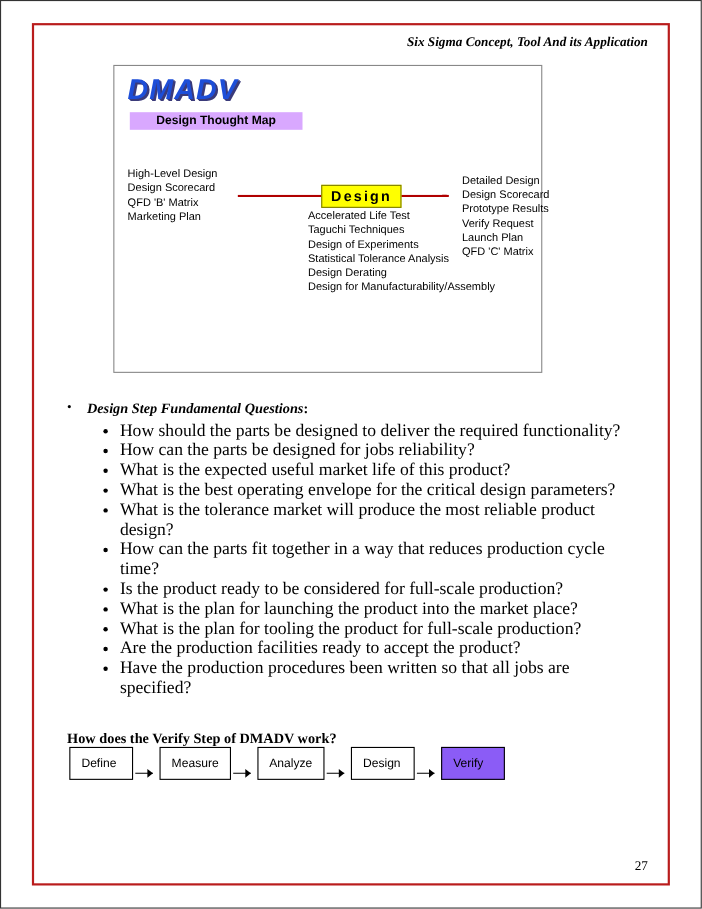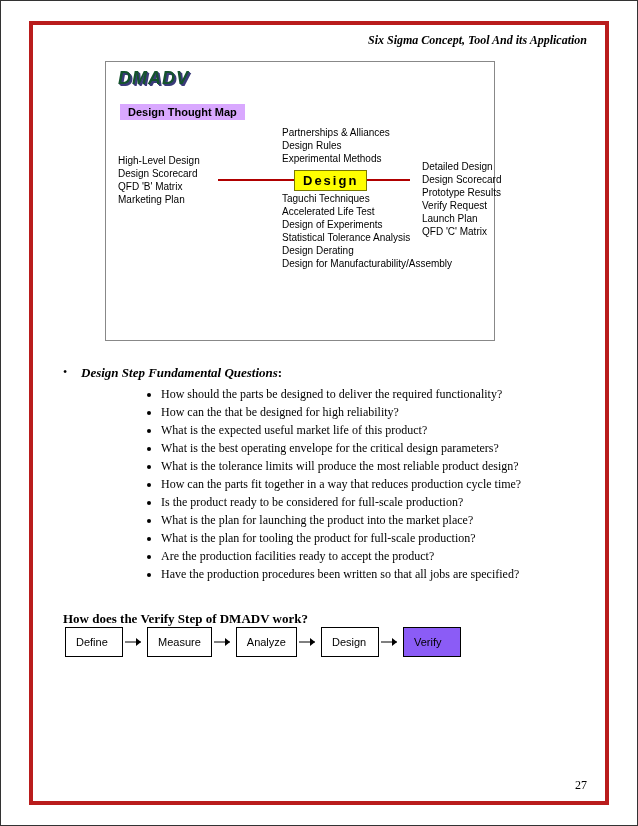--- a/index.html
+++ b/index.html
@@ -12,21 +12,21 @@
       color: #000;
       position: relative;
       border: 1px solid #333;
     }
     .page-inner {
       position: absolute;
       left: 28px;
       right: 28px;
       top: 20px;
       bottom: 20px;
-      border: 4px solid #b91c1c;
+      border: 2px solid #b91c1c;
     }
     .header-title {
       position: absolute;
       top: 8px;
       right: 18px;
       font-style: italic;
       font-weight: bold;
       font-size: 12px;
     }
     .diagram-box {
@@ -36,33 +36,33 @@
       width: 390px;
       height: 280px;
       border: 1px solid #888;
       background: #fff;
     }
     .dmadv-title {
       position: absolute;
       top: 6px;
       left: 12px;
       font-family: Arial, sans-serif;
-      font-size: 18px;
+      font-size: 26px;
       font-weight: 900;
       font-style: italic;
-      color: #14532d;
+      color: #1d4ed8;
       text-shadow: 1px 1px 0 #3b3b7a, 2px 2px 0 #3b3b7a;
       letter-spacing: 1px;
     }
     .thought-map {
       position: absolute;
       top: 42px;
       left: 14px;
       background: #d9a8ff;
-      padding: 2px 8px;
+      padding: 2px 24px;
       font-family: Arial, sans-serif;
       font-size: 11px;
       font-weight: bold;
     }
     .diag-col {
       position: absolute;
       font-family: Arial, sans-serif;
       font-size: 10px;
       line-height: 13px;
       white-space: nowrap;
@@ -104,33 +104,33 @@
       margin-left: 24px;
       margin-bottom: 4px;
     }
     .bullet-top {
       position: absolute;
       left: 6px;
       top: 0px;
     }
     .questions-list {
       list-style: disc;
-      margin-left: 104px;
-      font-size: 12px;
+      margin-left: 54px;
+      font-size: 16px;
       line-height: 18px;
     }
     .verify-title {
       font-weight: bold;
       font-size: 13px;
       margin-top: 28px;
       margin-left: 6px;
     }
     .flow-row {
       display: flex;
-      align-items: center;
+      align-items: flex-end;
       margin-left: 8px;
       gap: 0;
     }
     .flow-box {
       border: 1px solid #000;
       padding: 8px 10px;
       font-family: Arial, sans-serif;
       font-size: 11px;
       background: #fff;
       min-width: 58px;
@@ -160,36 +160,31 @@
     <div class="dmadv-title">DMADV</div>
     <div class="thought-map">Design Thought Map</div>
 
     <div class="diag-col diag-left">
       <div>High-Level Design</div>
       <div>Design Scorecard</div>
       <div>QFD 'B' Matrix</div>
       <div>Marketing Plan</div>
     </div>
 
-    <div class="diag-col diag-top">
-      <div>Partnerships &amp; Alliances</div>
-      <div>Design Rules</div>
-      <div>Experimental Methods</div>
-    </div>
 
     <svg class="arrow-line">
       <line x1="0" y1="1" x2="192" y2="1" stroke="#b00000" stroke-width="2"></line>
       <polygon points="192,1 186,-3 186,5" fill="#b00000"></polygon>
     </svg>
 
     <div class="design-box">Design</div>
 
     <div class="diag-col diag-bottom">
+      <div>Accelerated Life Test</div>
       <div>Taguchi Techniques</div>
-      <div>Accelerated Life Test</div>
       <div>Design of Experiments</div>
       <div>Statistical Tolerance Analysis</div>
       <div>Design Derating</div>
       <div>Design for Manufacturability/Assembly</div>
     </div>
 
     <div class="diag-col diag-right">
       <div>Detailed Design</div>
       <div>Design Scorecard</div>
       <div>Prototype Results</div>
@@ -201,24 +196,24 @@
 
   <div class="content-area">
     <div style="position:relative;">
       <span class="bullet-top">•</span>
       <div class="questions-title">
         <span>Design Step Fundamental Questions</span><span style="font-style:normal;">:</span>
       </div>
     </div>
     <ul class="questions-list">
       <li>How should the parts be designed to deliver the required functionality?</li>
-      <li>How can the that be designed for high reliability?</li>
+      <li>How can the parts be designed for jobs reliability?</li>
       <li>What is the expected useful market life of this product?</li>
       <li>What is the best operating envelope for the critical design parameters?</li>
-      <li>What is the tolerance limits will produce the most reliable product design?</li>
+      <li>What is the tolerance market will produce the most reliable product design?</li>
       <li>How can the parts fit together in a way that reduces production cycle time?</li>
       <li>Is the product ready to be considered for full-scale production?</li>
       <li>What is the plan for launching the product into the market place?</li>
       <li>What is the plan for tooling the product for full-scale production?</li>
       <li>Are the production facilities ready to accept the product?</li>
       <li>Have the production procedures been written so that all jobs are specified?</li>
     </ul>
 
     <div class="verify-title">How does the Verify Step of DMADV work?</div>
 

